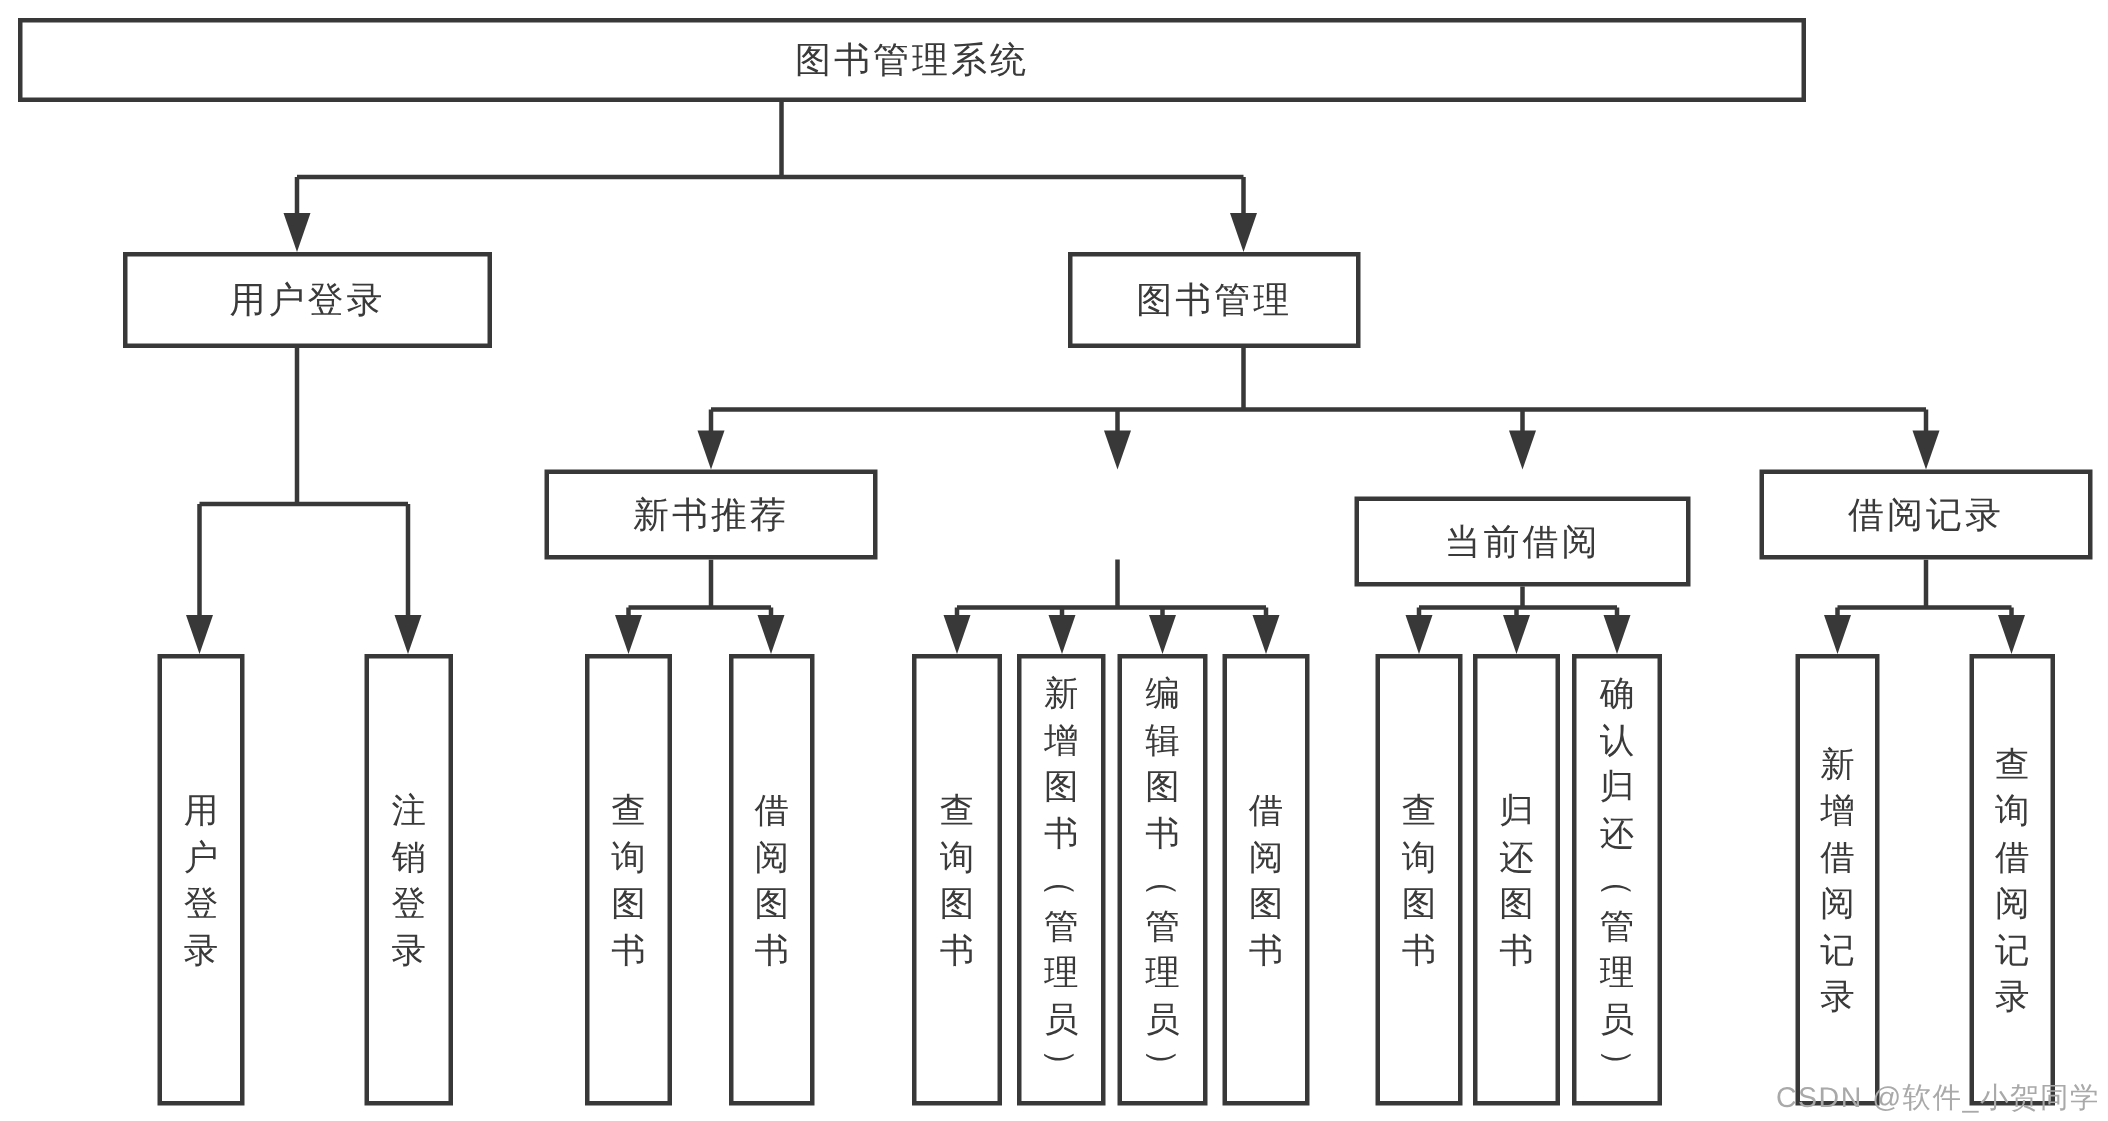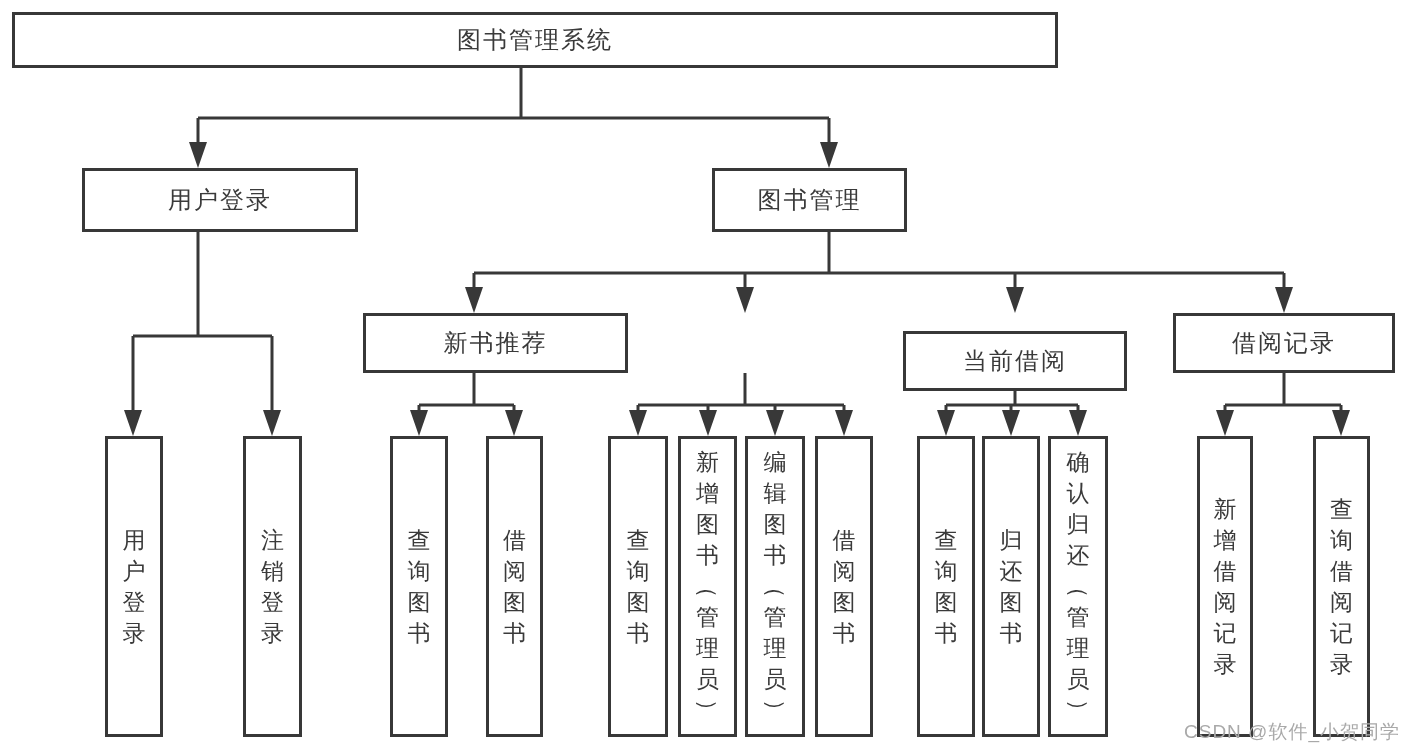--- a/index.html
+++ b/index.html
@@ -91,32 +91,32 @@
     <use href="#ah" x="708" y="436"></use>
     <use href="#ah" x="775" y="436"></use>
     <use href="#ah" x="844" y="436"></use>
     <use href="#ah" x="946" y="436"></use>
     <use href="#ah" x="1011" y="436"></use>
     <use href="#ah" x="1078" y="436"></use>
     <use href="#ah" x="1225" y="436"></use>
     <use href="#ah" x="1341" y="436"></use>
   </svg>
 
-  <div class="hnode" style="left:12px;top:12px;width:1046px;height:56px;">
+  <div class="hnode" style="left:12px;top:12px;width:1192px;height:56px;">
     <span class="hlabel">图书管理系统</span>
   </div>
 
-  <div class="hnode" style="left:82px;top:168px;width:276px;height:64px;">
+  <div class="hnode" style="left:82px;top:168px;width:246px;height:64px;">
     <span class="hlabel">用户登录</span>
   </div>
   <div class="hnode" style="left:712px;top:168px;width:195px;height:64px;">
     <span class="hlabel">图书管理</span>
   </div>
 
-  <div class="hnode" style="left:363px;top:313px;width:265px;height:60px;">
+  <div class="hnode" style="left:363px;top:313px;width:222px;height:60px;">
     <span class="hlabel">新书推荐</span>
   </div>
   <div class="hnode" style="left:903px;top:331px;width:224px;height:60px;">
     <span class="hlabel">当前借阅</span>
   </div>
   <div class="hnode" style="left:1173px;top:313px;width:222px;height:60px;">
     <span class="hlabel">借阅记录</span>
   </div>
 
   <div class="vnode" style="left:105px;top:436px;width:58px;height:301px;">

